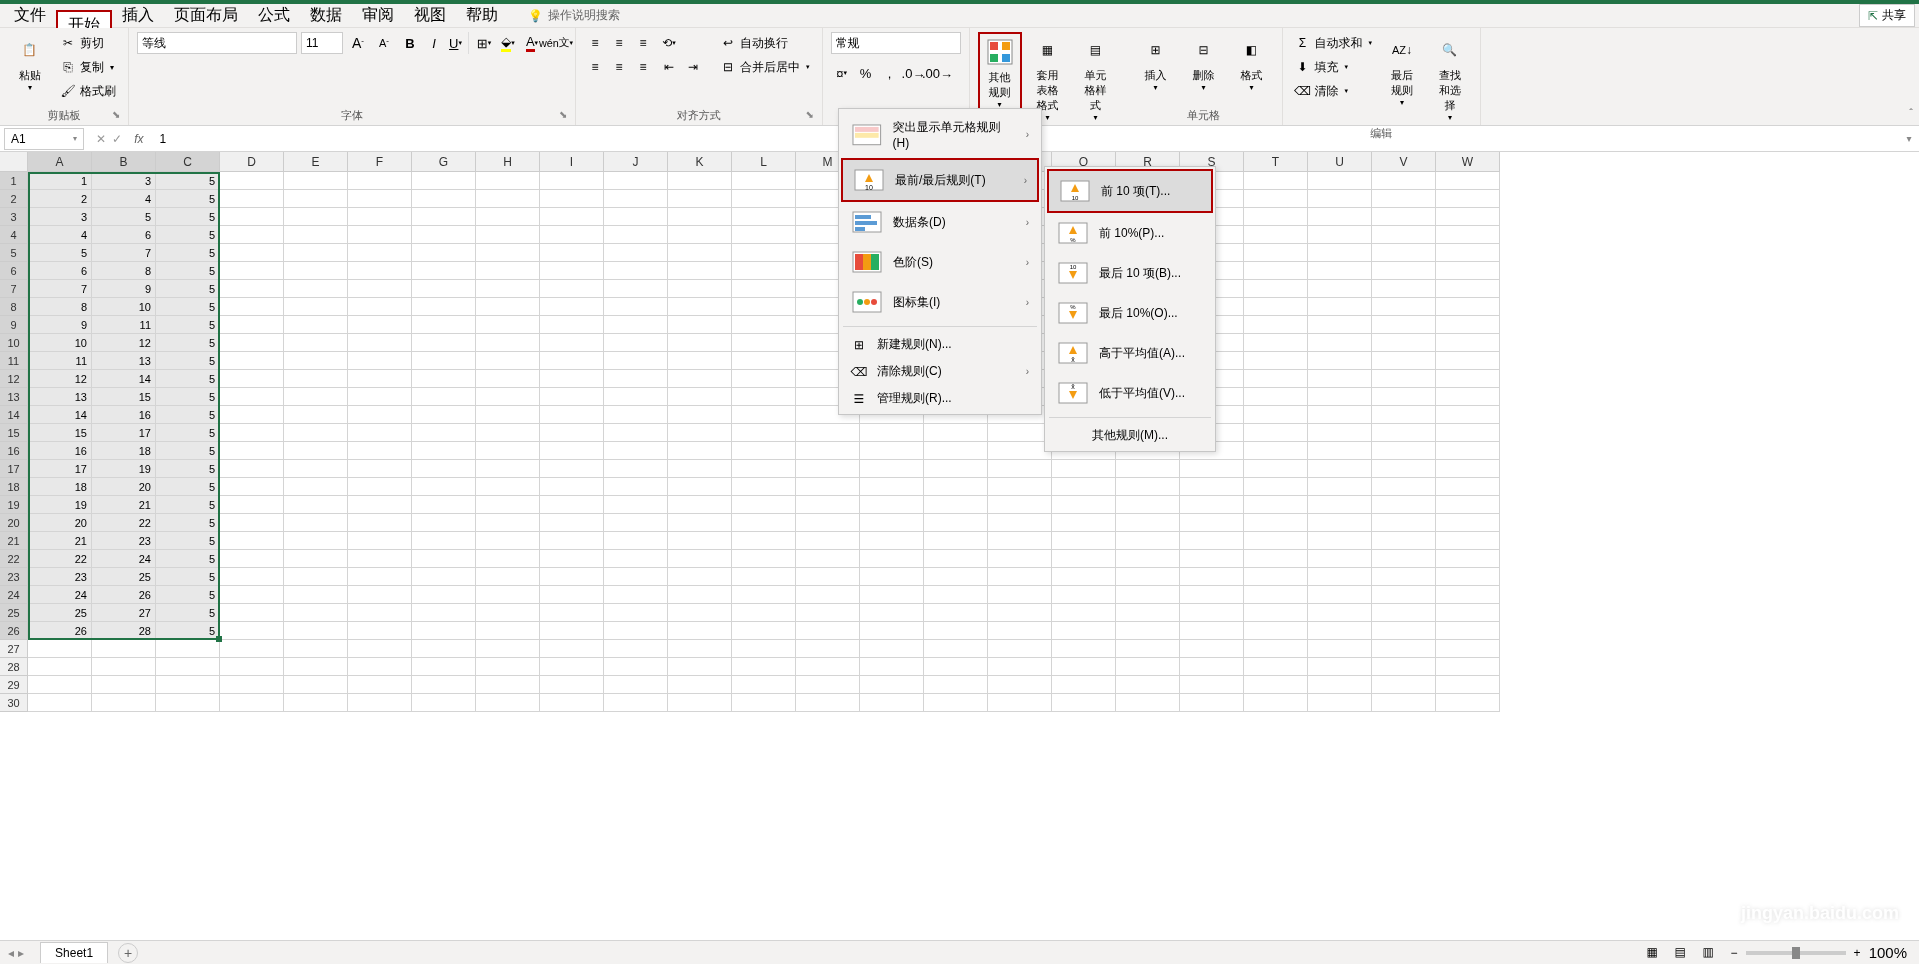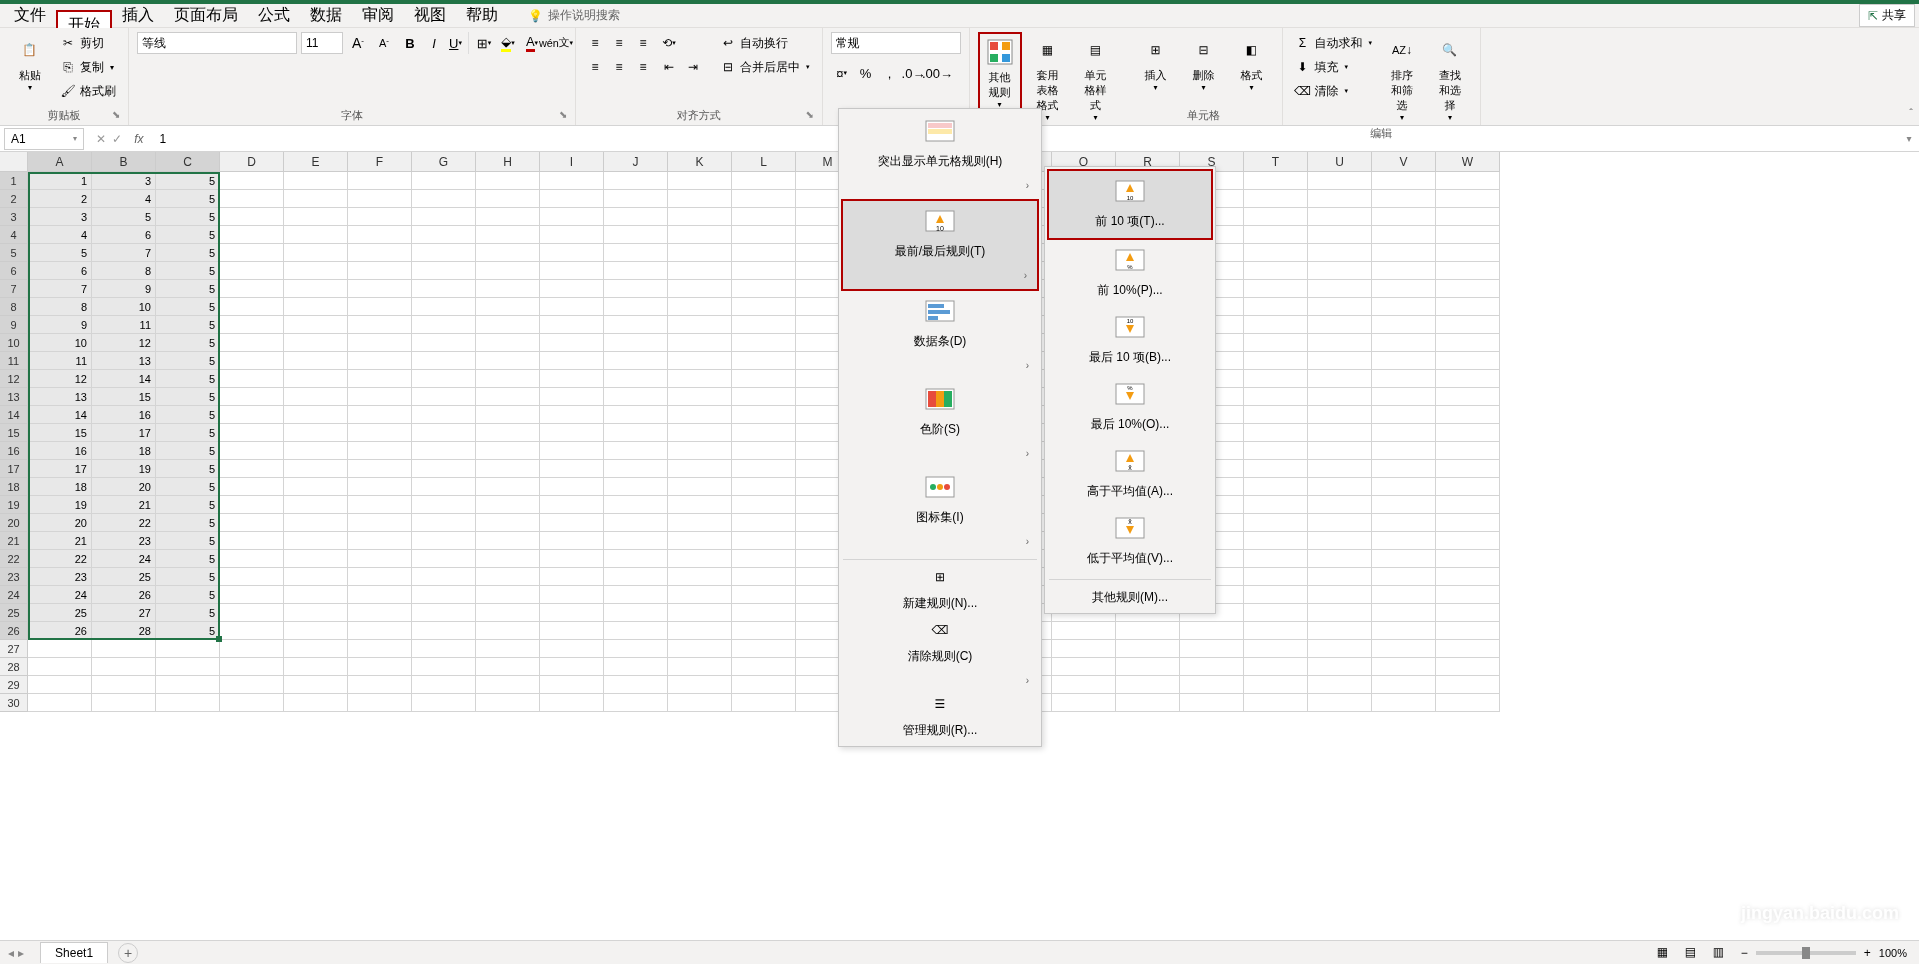--- a/index.html
+++ b/index.html
@@ -58,37 +58,37 @@
     .row-header { width: 28px; height: 18px; background: #f0f0f0; border-right: 1px solid #ccc; border-bottom: 1px solid #ccc; display: flex; align-items: center; justify-content: center; font-size: 11px; color: #333; }
     .row-header.selected { background: #d4d4d4; }
     .cells { position: absolute; left: 28px; top: 20px; }
     .cell-row { display: flex; }
     .cell { width: 64px; height: 18px; border-right: 1px solid #d4d4d4; border-bottom: 1px solid #d4d4d4; padding: 0 4px; display: flex; align-items: center; justify-content: flex-end; font-size: 11px; }
     .cell.selected { background: #e8e8e8; }
     .selection-border { position: absolute; border: 2px solid #217346; pointer-events: none; }
     .selection-border::after { content: ''; position: absolute; right: -4px; bottom: -4px; width: 6px; height: 6px; background: #217346; }
     
     .dropdown-menu { position: absolute; background: #f3f2f1; border: 1px solid #c6c6c6; box-shadow: 2px 2px 6px rgba(0,0,0,0.15); padding: 2px; z-index: 100; }
-    .dropdown-item { display: flex; align-items: center; padding: 8px 10px; gap: 10px; cursor: pointer; font-size: 12px; position: relative; flex-direction: column; }
+    .dropdown-item { display: flex; align-items: center; padding: 8px 10px; gap: 10px; cursor: pointer; font-size: 12px; position: relative; }
     .dropdown-item.hover-bg { background: #dcdcdc; }
     .dropdown-item.highlighted { border: 2px solid #b00000; }
     .dropdown-icon { width: 32px; height: 24px; display: flex; align-items: center; justify-content: center; }
     .dropdown-arrow { margin-left: auto; color: #666; font-size: 10px; }
     .dropdown-sep { height: 1px; background: #d4d4d4; margin: 4px 2px; }
     
     .status-bar { position: absolute; bottom: 0; left: 0; right: 0; height: 24px; background: #f3f2f1; border-top: 1px solid #d4d4d4; display: flex; align-items: center; }
     .sheet-tabs { display: flex; align-items: center; gap: 4px; padding: 0 8px; }
     .sheet-nav { display: flex; gap: 4px; color: #888; padding: 0 8px; }
     .sheet-tab { padding: 3px 14px; background: #fff; border-top: 1px solid #ccc; border-left: 1px solid #ccc; border-right: 1px solid #ccc; font-size: 12px; }
     .new-sheet { width: 20px; height: 20px; border: 1px solid #ccc; border-radius: 50%; display: flex; align-items: center; justify-content: center; margin-left: 6px; font-size: 14px; color: #666; }
     .status-right { margin-left: auto; display: flex; align-items: center; gap: 8px; padding-right: 12px; }
     .view-btn { width: 20px; height: 16px; }
     .zoom-slider { width: 100px; height: 4px; background: #ccc; position: relative; }
     .zoom-thumb { position: absolute; width: 8px; height: 12px; background: #888; top: -4px; left: 46px; }
-    .zoom-label { font-size: 11px; }
+    .zoom-label { font-size: 15px; }
     
     .watermark { position: absolute; right: 20px; bottom: 40px; opacity: 0.3; font-size: 48px; color: #fff; text-shadow: 0 0 4px #888; pointer-events: none; font-weight: bold; }
     .watermark-sub { font-size: 18px; display: block; margin-top: -8px; }
   </style>
 </head>
 <body>
 
 <div class="titlebar"></div>
 
 <div class="menubar">
@@ -302,21 +302,21 @@
             <span style="font-size:7px;margin-left:2px">▾</span>
           </div>
         <div class="small-btn">
             <span class="small-btn-icon">⌫</span>
             <span>清除</span>
             <span style="font-size:7px;margin-left:2px">▾</span>
           </div>
       </div>
       <div class="big-btn">
         <div class="big-btn-icon"><span style="font-size:11px">A</span><span style="font-size:11px">Z</span>↓</div>
-        <div class="big-btn-label">排序和筛选</div>
+        <div class="big-btn-label">最后规则</div>
         <div style="font-size:8px">▾</div>
       </div>
       <div class="big-btn">
         <div class="big-btn-icon">🔍</div>
         <div class="big-btn-label">查找和选择</div>
         <div style="font-size:8px">▾</div>
       </div>
     </div>
     <div class="ribbon-group-label">编辑</div>
   </div>

